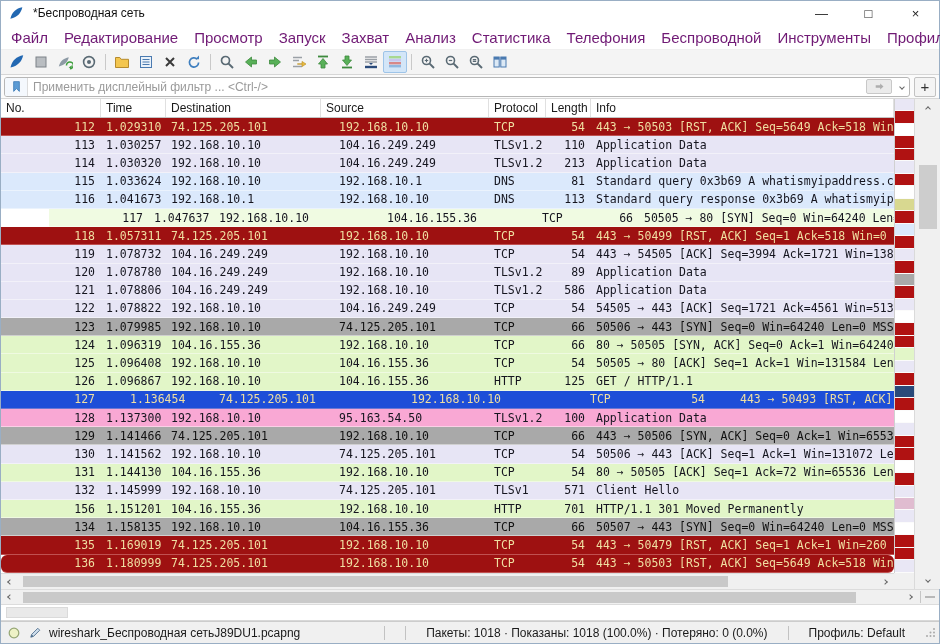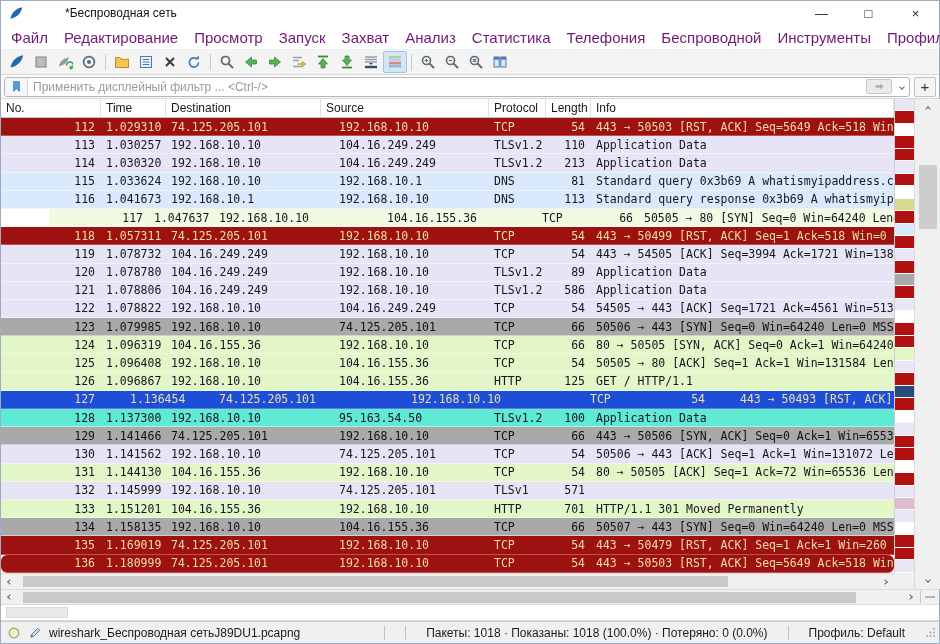--- a/index.html
+++ b/index.html
@@ -1,21 +1,21 @@
 <!DOCTYPE html>
 <html><head>
 <meta charset="utf-8">
 <style>
   * { box-sizing: border-box; margin: 0; padding: 0; }
   html,body { width: 940px; height: 644px; overflow: hidden; }
   body { font-family: "Liberation Sans", sans-serif; background: #e8e8e8; }
   #app { width: 940px; height: 644px; border: 1px solid #99aec4; display: flex; flex-direction: column; background: #f0f0f0; }
 
   
-  .titlebar { height: 24px; background: #ffffff; display: flex; align-items: center; padding-left: 8px; flex: none; gap: 32px; }
+  .titlebar { height: 24px; background: #ffffff; display: flex; align-items: center; padding-left: 8px; flex: none; }
   .titlebar .logo { width: 15px; height: 15px; margin-right: 9px; }
   .title-text { font-size: 12px; color: #111; }
   .win-controls { margin-left: auto; display: flex; height: 100%; }
   .win-btn { width: 47px; height: 100%; display: flex; align-items: center; justify-content: center; font-size: 13px; color: #222; }
 
   
   .menubar { height: 25px; background: #ffffff; display: flex; align-items: center; padding: 0 2px; flex: none; border-bottom: 1px solid #f0f0f0; }
   .menu-item { font-size: 15px; color: #701a75; padding: 3px 8px; }
 
   
@@ -423,21 +423,21 @@
             </div>
             <div class="tr" style="background: #1d4ed8; color: rgb(240, 223, 162); border-bottom-color: rgba(255, 200, 200, 0.35); gap: 24px;">
               <div class="td c-no">127</div>
               <div class="td c-time">1.136454</div>
               <div class="td c-src">74.125.205.101</div>
               <div class="td c-dst">192.168.10.10</div>
               <div class="td c-proto">TCP</div>
               <div class="td c-len">54</div>
               <div class="td c-info">443 → 50493 [RST, ACK] Seq=1 Ack=1 Win=260 Len=0</div>
             </div>
-            <div class="tr" style="background: #5eead4; color: rgb(21, 21, 31);">
+            <div class="tr" style="background: #f9a8d4; color: rgb(21, 21, 31);">
               <div class="td c-no">128</div>
               <div class="td c-time">1.137300</div>
               <div class="td c-src">192.168.10.10</div>
               <div class="td c-dst">95.163.54.50</div>
               <div class="td c-proto">TLSv1.2</div>
               <div class="td c-len">100</div>
               <div class="td c-info">Application Data</div>
             </div>
             <div class="tr" style="background: rgb(169, 169, 169); color: rgb(17, 17, 17);">
               <div class="td c-no">129</div>
@@ -466,23 +466,24 @@
               <div class="td c-len">54</div>
               <div class="td c-info">80 → 50505 [ACK] Seq=1 Ack=72 Win=65536 Len=0</div>
             </div>
             <div class="tr" style="background: rgb(231, 229, 245); color: rgb(21, 21, 31);">
               <div class="td c-no">132</div>
               <div class="td c-time">1.145999</div>
               <div class="td c-src">192.168.10.10</div>
               <div class="td c-dst">74.125.205.101</div>
               <div class="td c-proto">TLSv1</div>
               <div class="td c-len">571</div>
+              <div class="td c-info">Client Hello</div>
             </div>
             <div class="tr" style="background: rgb(226, 246, 200); color: rgb(21, 21, 31);">
-              <div class="td c-no">133</div>
+              <div class="td c-no">156</div>
               <div class="td c-time">1.151201</div>
               <div class="td c-src">104.16.155.36</div>
               <div class="td c-dst">192.168.10.10</div>
               <div class="td c-proto">HTTP</div>
               <div class="td c-len">701</div>
               <div class="td c-info">HTTP/1.1 301 Moved Permanently</div>
             </div>
             <div class="tr" style="background: rgb(169, 169, 169); color: rgb(17, 17, 17);">
               <div class="td c-no">134</div>
               <div class="td c-time">1.158135</div>

